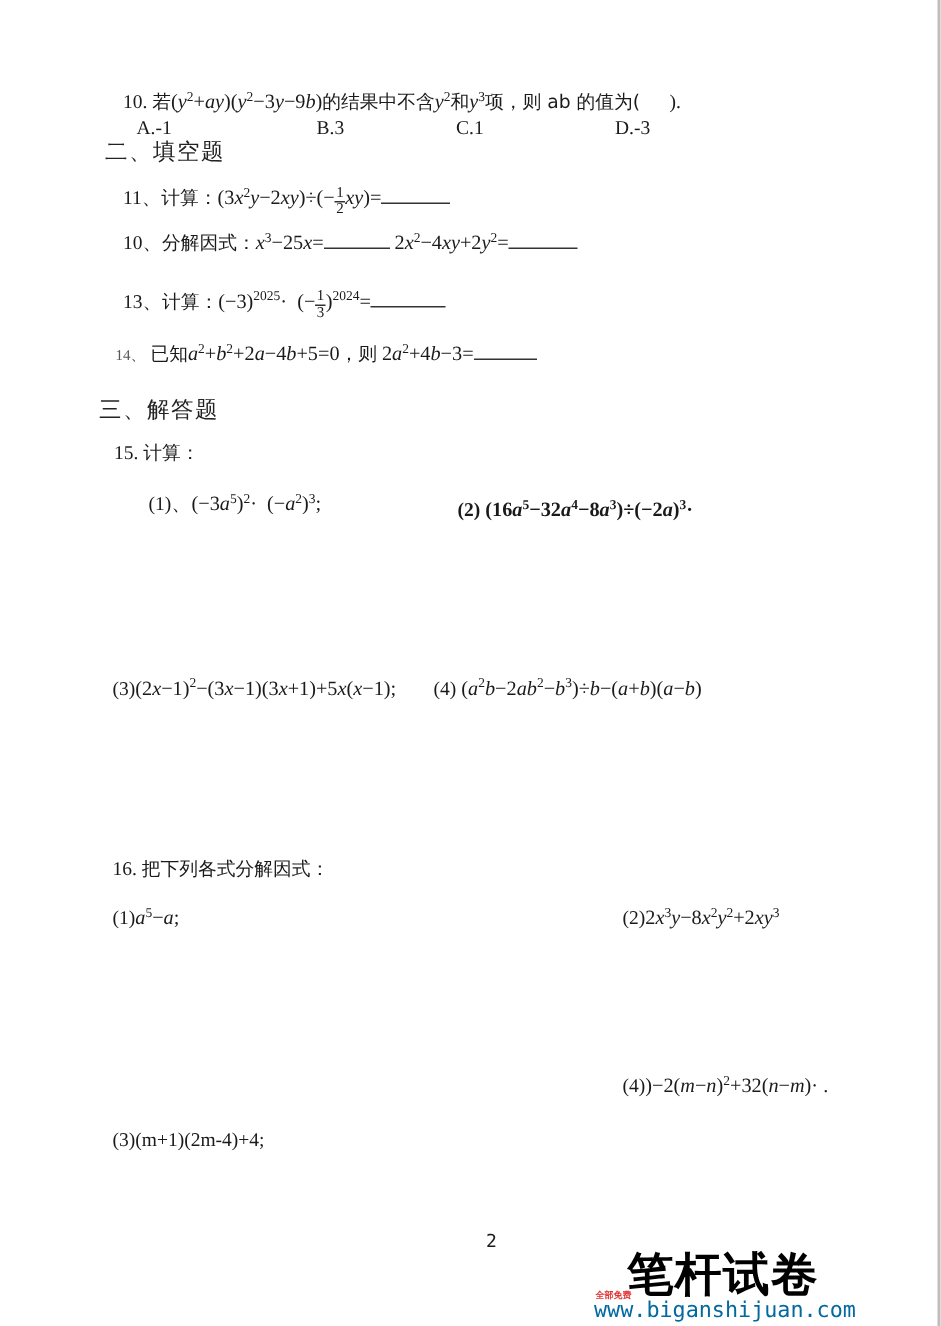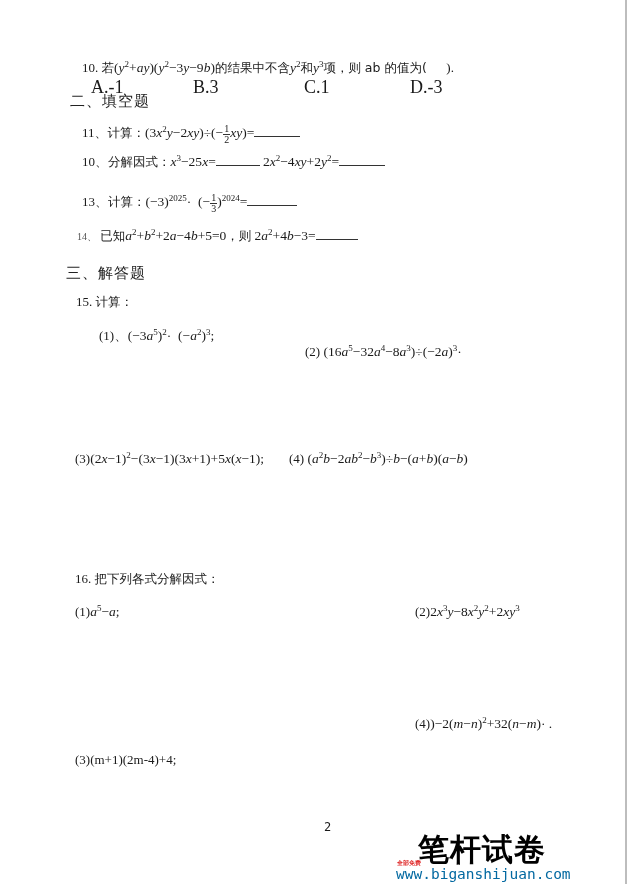--- a/index.html
+++ b/index.html
@@ -54,21 +54,21 @@
       display: inline-block;
       vertical-align: -6px;
       text-align: center;
       font-size: 10px;
       line-height: 10px;
     }
     .frac .num { display: block; border-bottom: 1px solid #333; padding: 0 1px; }
     .frac .den { display: block; }
     .opt {
       position: absolute;
-      font-size: 18px;
+      font-size: 13px;
       white-space: nowrap;
     }
     .page-number {
       position: absolute;
       left: 324px;
       top: 820px;
       font-size: 12px;
       font-family: "DejaVu Sans Mono", monospace;
     }
     .wm-title {
@@ -102,21 +102,21 @@
 </head>
 <body>
 
 <div class="page-border"></div>
 
 <div class="line" style="left:82px; top:60px;">
   <span>10.</span>
   <span class="cjk">若</span><span class="math">(<i>y</i><sup>2</sup>+<i>ay</i>)(<i>y</i><sup>2</sup>−3<i>y</i>−9<i>b</i>)</span><span class="cjk">的结果中不含</span><span class="math"><i>y</i><sup>2</sup></span><span class="cjk">和</span><span class="math"><i>y</i><sup>3</sup></span><span class="cjk">项，则 ab 的值为(</span>&nbsp;&nbsp;&nbsp;&nbsp;&nbsp;&nbsp;<span>).</span>
 </div>
 <div class="opt" style="left:91px; top:77px;">A.-1</div>
-<div class="opt" style="left:193px; top:77px;">B.3</div>
+<div class="opt" style="left:211px; top:77px;">B.3</div>
 <div class="opt" style="left:304px; top:77px;">C.1</div>
 <div class="opt" style="left:410px; top:77px;">D.-3</div>
 
 <div class="section-title" style="left:70px; top:92px;">二、填空题</div>
 
 <div class="line" style="left:82px; top:124px;">
   <span>11、</span><span class="cjk">计算：</span><span class="math">(3<i>x</i><sup>2</sup><i>y</i>−2<i>xy</i>)÷(−<span class="frac"><span class="num">1</span><span class="den">2</span></span><i>xy</i>)=</span><span class="blank" style="width:46px;"></span>
 </div>
 
 <div class="line" style="left:82px; top:154px;">
@@ -132,21 +132,21 @@
 </div>
 
 <div class="section-title" style="left:66px; top:264px;">三、解答题</div>
 
 <div class="line" style="left:76px; top:294px;">
   <span>15.</span>&nbsp;<span class="cjk">计算：</span>
 </div>
 <div class="line" style="left:75px; top:328px;margin-left:24px;">
   <span>(1)</span><span class="math">、(−3<i>a</i><sup>5</sup>)<sup>2</sup>·&nbsp;&nbsp;(−<i>a</i><sup>2</sup>)<sup>3</sup>;</span>
 </div>
-<div class="line" style="left:305px; top:344px;">
+<div class="line" style="left:305px; top:332px;font-weight:bold;">
   <span>(2)</span><span class="math">&nbsp;(16<i>a</i><sup>5</sup>−32<i>a</i><sup>4</sup>−8<i>a</i><sup>3</sup>)÷(−2<i>a</i>)<sup>3</sup>·</span>
 </div>
 <div class="line" style="left:75px; top:451px;">
   <span>(3)</span><span class="math">(2<i>x</i>−1)<sup>2</sup>−(3<i>x</i>−1)(3<i>x</i>+1)+5<i>x</i>(<i>x</i>−1);</span>
 </div>
 <div class="line" style="left:289px; top:451px;">
   <span>(4)</span><span class="math">&nbsp;(<i>a</i><sup>2</sup><i>b</i>−2<i>ab</i><sup>2</sup>−<i>b</i><sup>3</sup>)÷<i>b</i>−(<i>a</i>+<i>b</i>)(<i>a</i>−<i>b</i>)</span>
 </div>
 
 <div class="line" style="left:75px; top:571px;text-align:center;">

